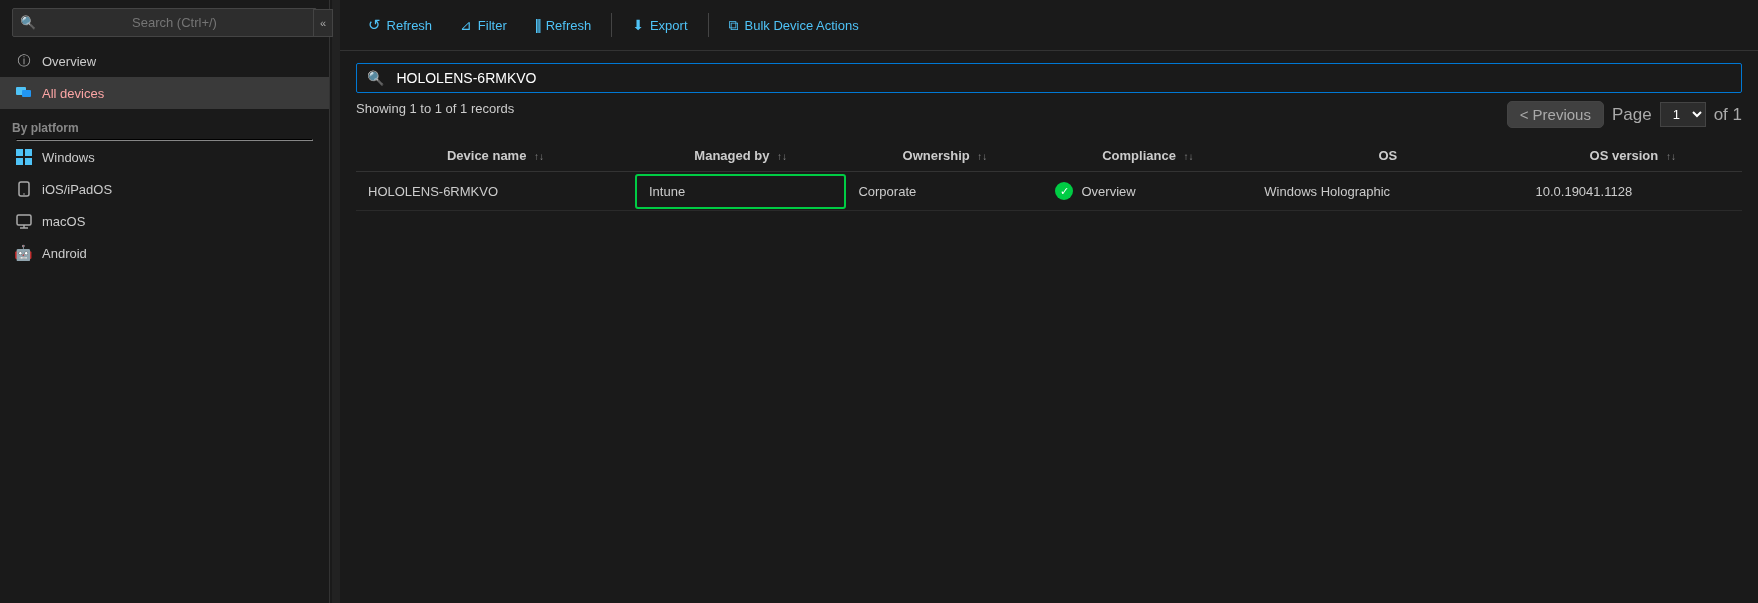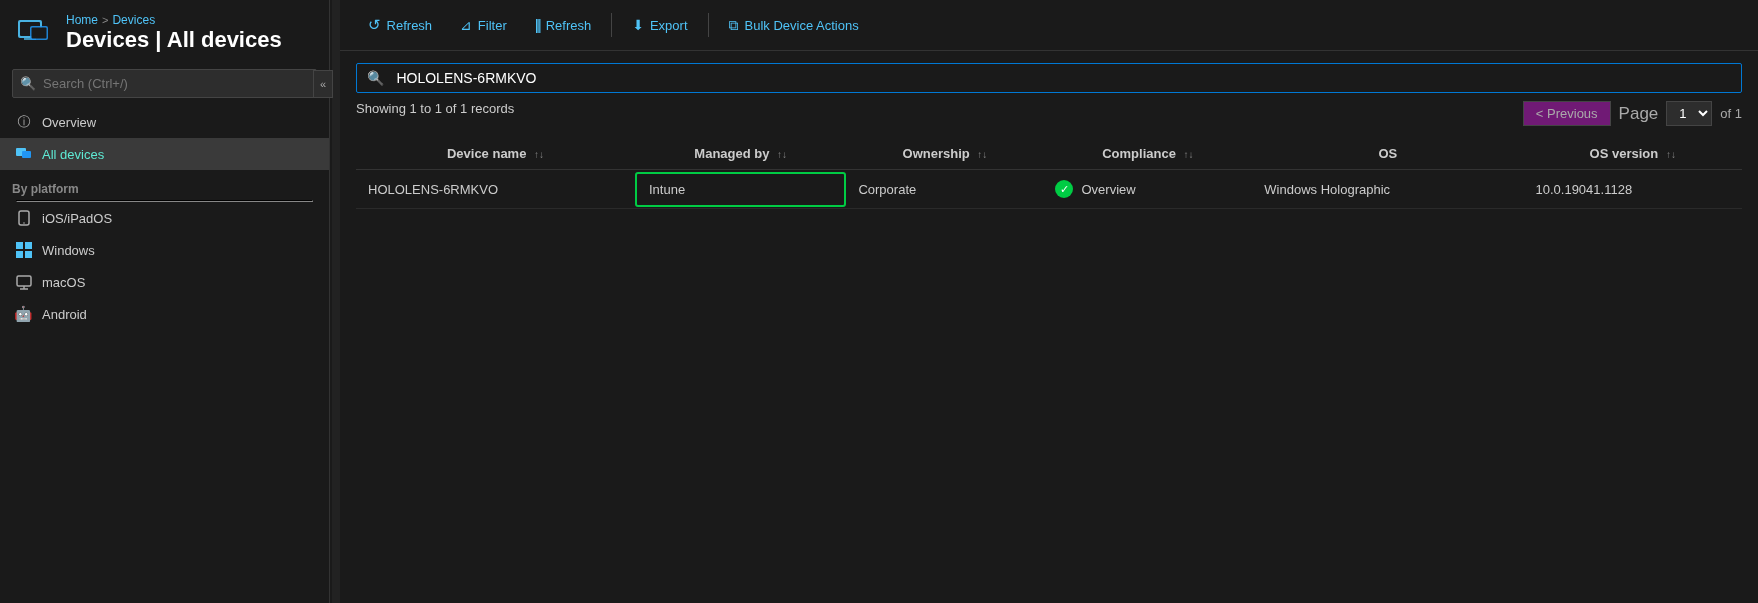--- a/index.html
+++ b/index.html
@@ -66,20 +66,21 @@
 
     .search-box input {
       width: 100%;
       background: #2d2d2d;
       border: 1px solid #444;
       border-radius: 2px;
       color: #aaa;
       padding: 6px 10px 6px 30px;
       font-size: 13px;
       outline: none;
+      text-align: center;
     }
 
     .search-icon-small {
       position: absolute;
       left: 8px;
       color: #888;
       font-size: 13px;
     }
 
     .collapse-btn {
@@ -105,21 +106,21 @@
       cursor: pointer;
       display: flex;
       align-items: center;
       gap: 10px;
       color: #cccccc;
       font-size: 13px;
     }
 
     .nav-item.active {
       background: #3a3a3a;
-      color: #5eead4;
+      color: #fca5a5;
     }
 
     .nav-section-label {
       padding: 12px 12px 4px;
       font-size: 12px;
       color: #888;
       font-weight: 600;
     }
 
     .nav-icon {
@@ -206,45 +207,45 @@
     }
 
     .pagination {
       display: flex;
       align-items: center;
       gap: 8px;
     }
 
     .prev-btn {
       padding: 4px 12px;
-      background: #701a75;
+      background: #404040;
       border: 1px solid #444;
       color: #aaa;
       cursor: pointer;
-      font-size: 13px;
-      border-radius: 0;
+      font-size: 15px;
+      border-radius: 5px;
     }
 
     .page-label {
       color: #aaa;
       font-size: 17px;
     }
 
     .page-select {
       background: #2d2d2d;
       border: 1px solid #444;
       color: #ffffff;
       padding: 3px 8px;
       font-size: 13px;
       cursor: pointer;
     }
 
     .of-text {
       color: #aaa;
-      font-size: 13px;
+      font-size: 17px;
     }
 
     
     .devices-table {
       width: 100%;
       border-collapse: collapse;
     }
 
     .devices-table th {
       text-align: center;
@@ -305,39 +306,20 @@
 
     .devices-icon-svg {
       display: inline-block;
     }
   </style>
 </head>
 <body>
 
 <div class="sidebar">
 
-  <div class="sidebar-header">
-    <div class="devices-icon-svg">
-      <svg width="38" height="38" viewBox="0 0 38 38">
-        <rect x="2" y="8" width="24" height="18" rx="2" fill="#4fc3f7" opacity="0.9"></rect>
-        <rect x="4" y="10" width="20" height="14" rx="1" fill="#1a1a1a"></rect>
-        <rect x="8" y="26" width="12" height="2" fill="#4fc3f7" opacity="0.7"></rect>
-        <rect x="14" y="14" width="18" height="14" rx="2" fill="#2196f3" opacity="0.85"></rect>
-        <rect x="15.5" y="15.5" width="15" height="11" rx="1" fill="#1a1a1a"></rect>
-      </svg>
-    </div>
-    <div class="page-title-block">
-      <div class="breadcrumb">
-        <span style="cursor:pointer;">Home</span>
-        <span class="breadcrumb-separator">&gt;</span>
-        <span style="cursor:pointer;">Devices</span>
-      </div>
-      <div class="page-title">Devices | All devices</div>
-    </div>
-  </div>
 
   <div class="search-box">
     <span class="search-icon-small">🔍</span>
     <input type="text" placeholder="Search (Ctrl+/)" style="">
     <div class="collapse-btn">«</div>
   </div>
 
   <div class="nav-item">
     <span class="nav-icon" style="color:#aaa;">ⓘ</span>
     <span>Overview</span>
@@ -348,39 +330,39 @@
         <rect x="0" y="2" width="10" height="8" rx="1" fill="#4fc3f7"></rect>
         <rect x="6" y="5" width="9" height="7" rx="1" fill="#2196f3"></rect>
       </svg>
     </span>
     <span>All devices</span>
   </div>
 
   <div class="nav-section-label">By platform</div>
   <hr style="border-color:#333; margin: 0 16px;">
 
-  <div class="nav-item">
-    <span class="nav-icon">
-      <svg width="16" height="16" viewBox="0 0 16 16">
-        <rect x="3" y="1" width="10" height="14" rx="2" fill="none" stroke="#aaa" stroke-width="1.5"></rect>
-        <circle cx="8" cy="13" r="0.8" fill="#aaa"></circle>
-      </svg>
-    </span>
-    <span>iOS/iPadOS</span>
-  </div>
   <div class="nav-item">
     <span class="nav-icon win-icon">
       <svg width="16" height="16" viewBox="0 0 16 16">
         <rect x="0" y="0" width="7" height="7" fill="#4fc3f7"></rect>
         <rect x="9" y="0" width="7" height="7" fill="#4fc3f7"></rect>
         <rect x="0" y="9" width="7" height="7" fill="#4fc3f7"></rect>
         <rect x="9" y="9" width="7" height="7" fill="#4fc3f7"></rect>
       </svg>
     </span>
     <span>Windows</span>
+  </div>
+  <div class="nav-item">
+    <span class="nav-icon">
+      <svg width="16" height="16" viewBox="0 0 16 16">
+        <rect x="3" y="1" width="10" height="14" rx="2" fill="none" stroke="#aaa" stroke-width="1.5"></rect>
+        <circle cx="8" cy="13" r="0.8" fill="#aaa"></circle>
+      </svg>
+    </span>
+    <span>iOS/iPadOS</span>
   </div>
   <div class="nav-item">
     <span class="nav-icon">
       <svg width="16" height="16" viewBox="0 0 16 16">
         <rect x="1" y="2" width="14" height="10" rx="1.5" fill="none" stroke="#aaa" stroke-width="1.5"></rect>
         <line x1="8" y1="12" x2="8" y2="15" stroke="#aaa" stroke-width="1.5"></line>
         <line x1="4" y1="15" x2="12" y2="15" stroke="#aaa" stroke-width="1.5"></line>
       </svg>
     </span>
     <span>macOS</span>

